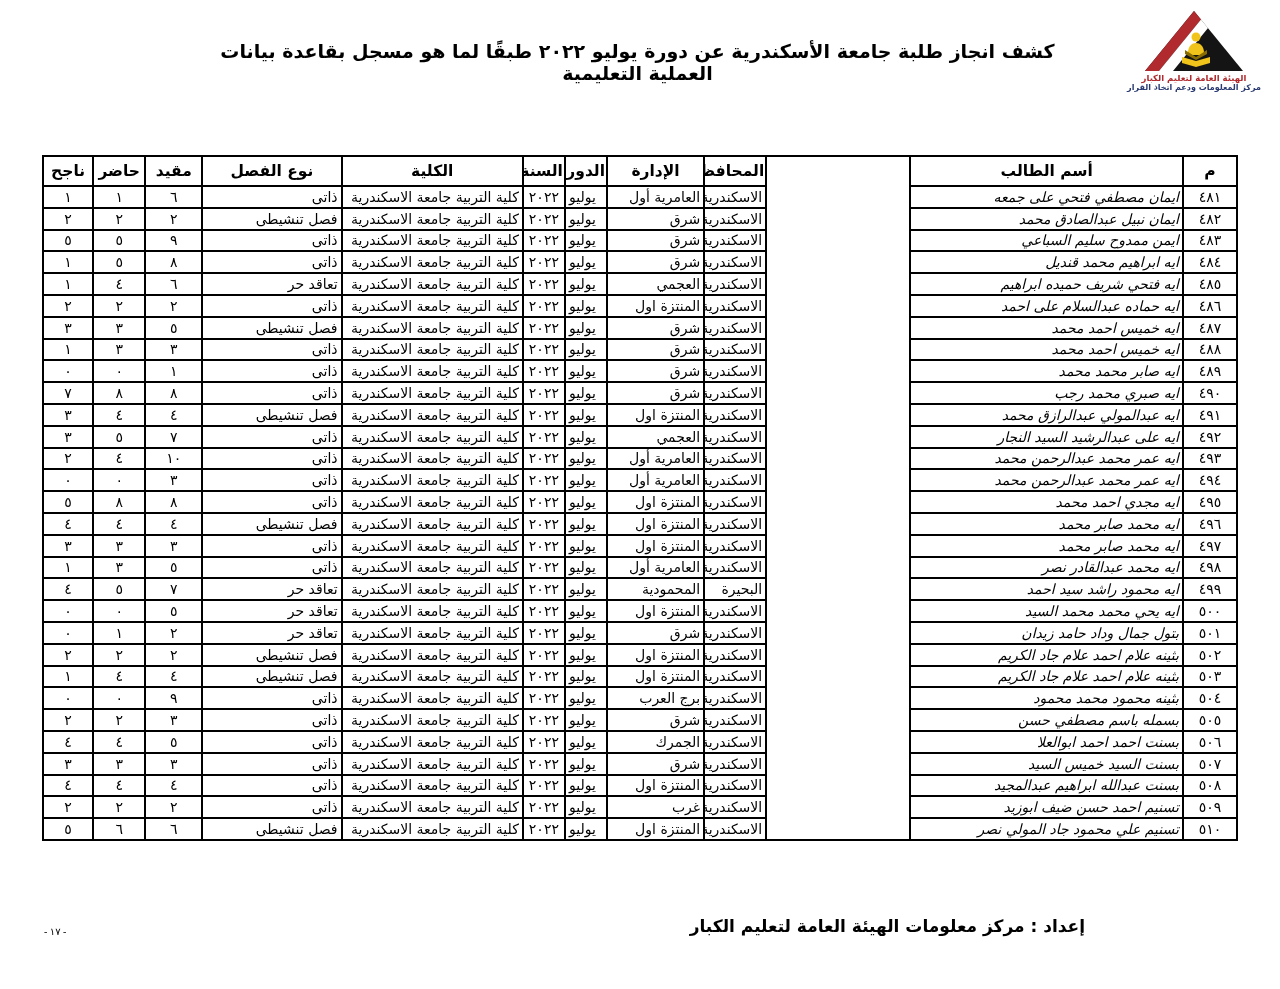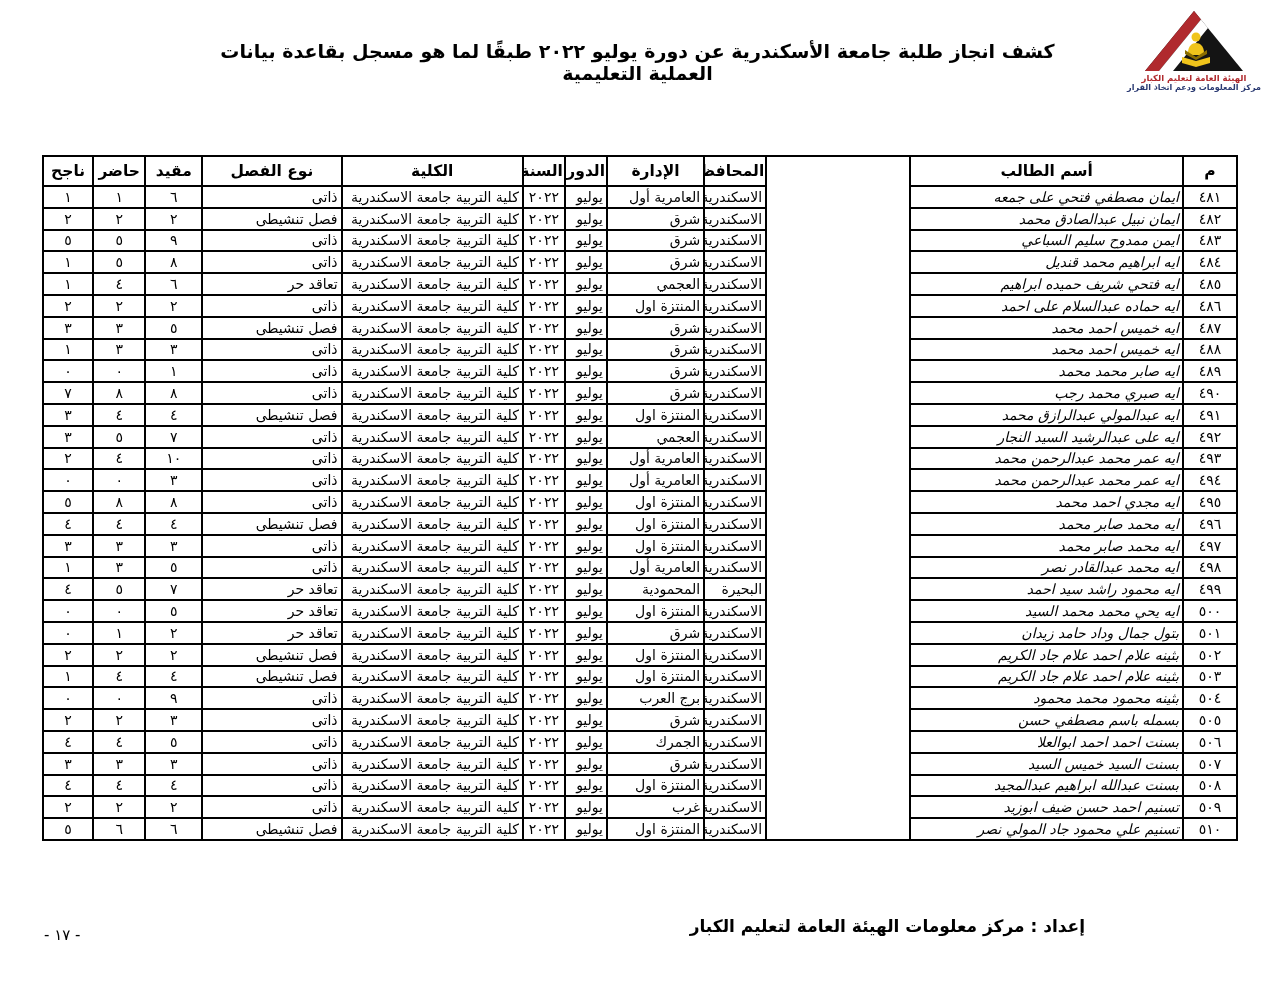--- a/index.html
+++ b/index.html
@@ -57,38 +57,39 @@
 
   
   .students-table .gap { border-top: hidden; border-bottom: hidden; }
   .students-table th.gap { border-top: 2px solid #000; }
   .students-table tbody tr:last-child > td.gap { border-bottom: 2px solid #000; }
 
   .c-serial    { text-align: center; font-size: 14.5px; }
   .c-name      { text-align: right;  font-size: 14.5px; padding-right: 6px; font-style: italic; }
   .c-gov       { text-align: right;  font-size: 12.5px; padding: 0 2px; }
   .c-admin     { text-align: right;  font-size: 13px;   padding: 0 2px; margin-top: 20px; }
-  .c-session   { text-align: right; font-size: 13.5px; }
+  .c-session   { text-align: left; font-size: 13.5px; }
   .c-year      { text-align: center; font-size: 13.5px; border-radius: 10px; }
   .c-college   { text-align: right;  font-size: 13px;   padding-right: 3px; margin-top: 14px; }
   .c-classtype { text-align: right;  font-size: 13.5px; padding-right: 4px; }
   .c-num       { text-align: center; font-size: 14px; }
 
   .footer-prepared {
     position: absolute;
     top: 916px; right: 195px;
     font-size: 17px;
     font-weight: bold;
     direction: rtl;
   }
   .footer-page {
     position: absolute;
     top: 926px; left: 44px;
-    font-size: 15px;
+    font-size: 10px;
     direction: ltr;
+    font-family: Liberation Serif, serif;
   }
 </style>
 </head>
 <body>
 
 <div class="doc-title">كشف انجاز طلبة جامعة الأسكندرية عن دورة يوليو  ٢٠٢٢ طبقًا لما هو مسجل بقاعدة بيانات العملية التعليمية</div>
 
 <div class="logo">
   <span>
     <svg width="100" height="62" viewBox="0 0 100 62">

